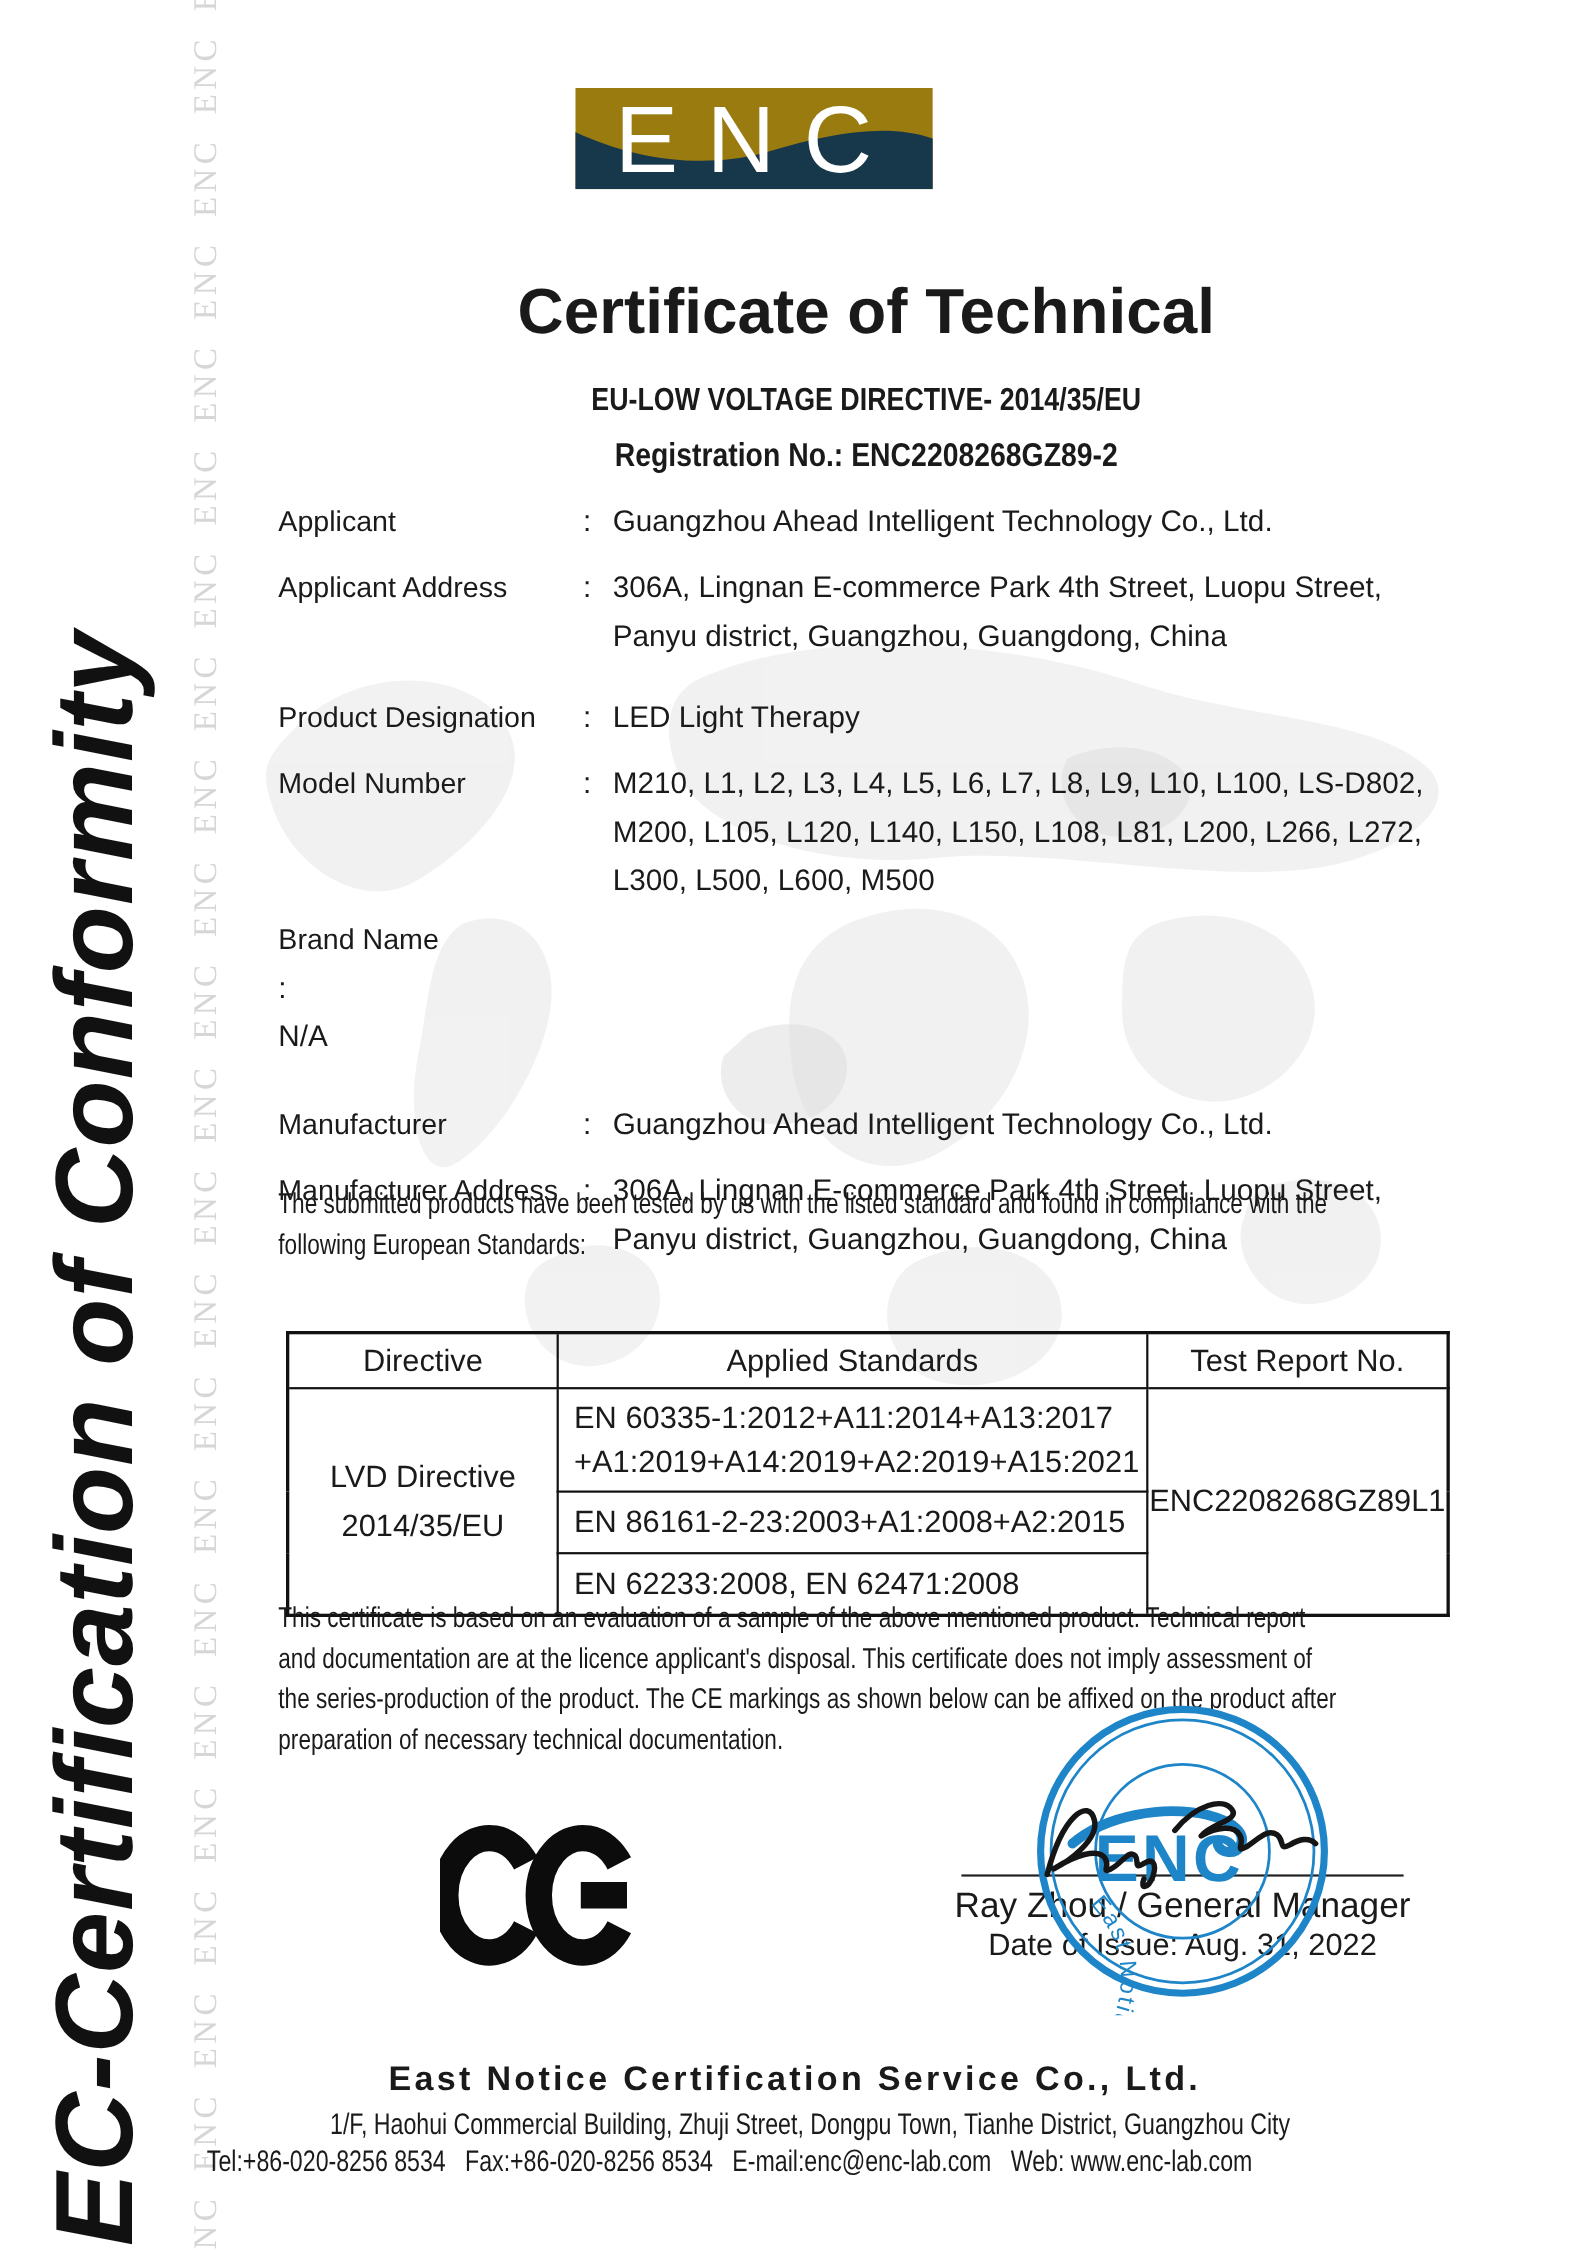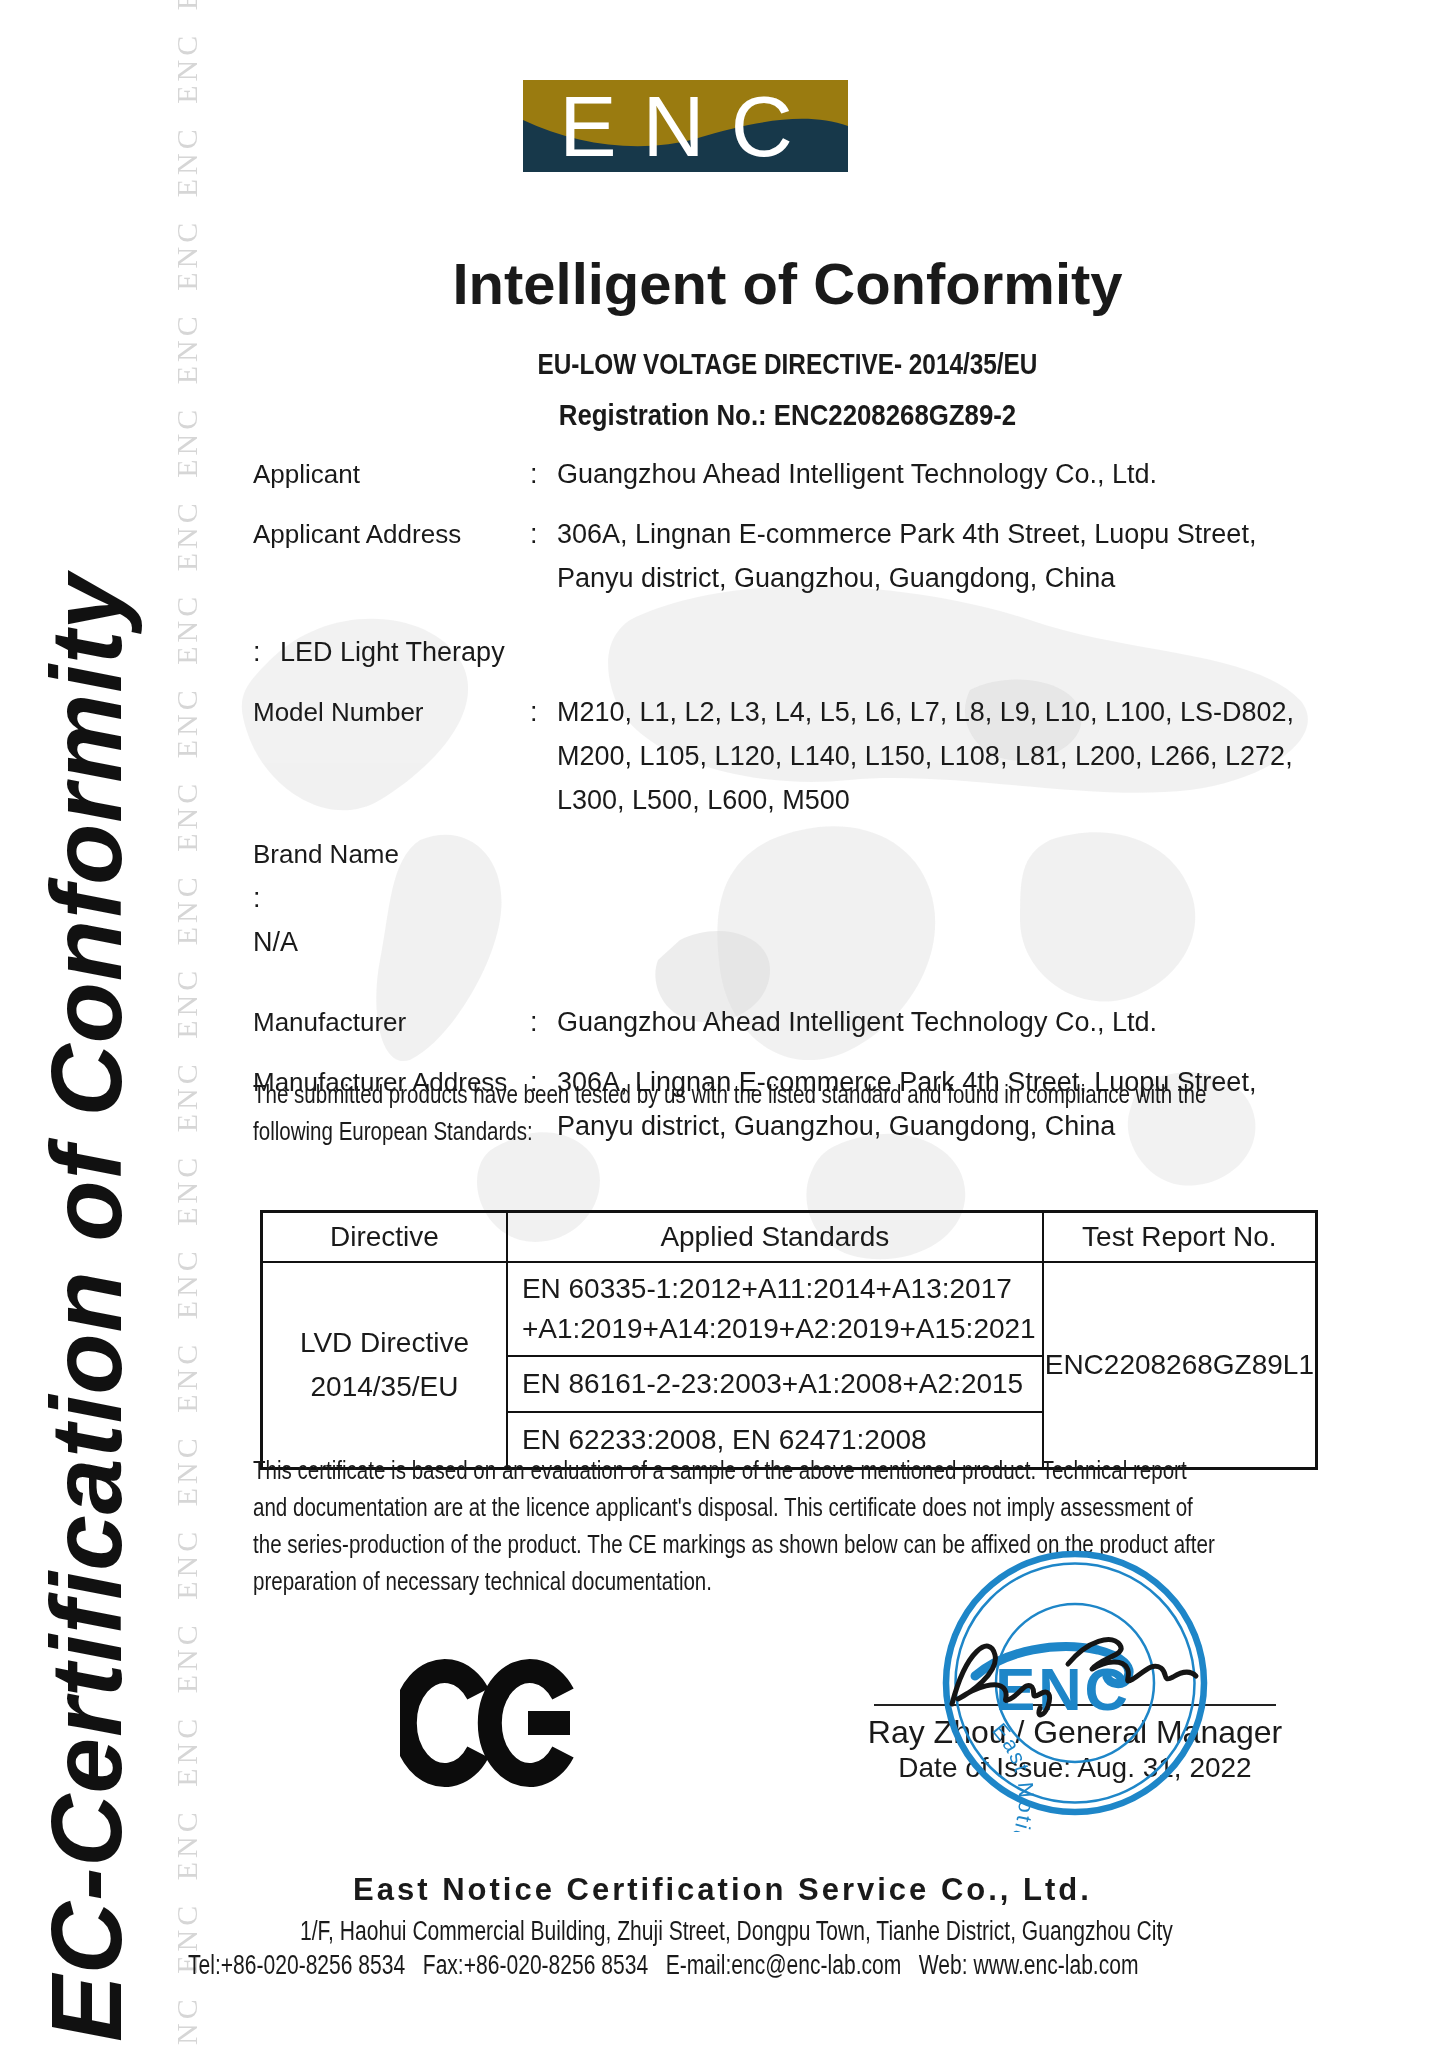--- a/index.html
+++ b/index.html
@@ -110,37 +110,38 @@
 
   <div class="vtitle">EC-Certification of Conformity</div>
   <div class="venc">NC ENC ENC ENC ENC ENC ENC ENC ENC ENC ENC ENC ENC ENC ENC ENC ENC ENC ENC ENC ENC ENC ENC ENC ENC EN</div>
 
   <svg class="logo" width="325" height="92" viewBox="0 0 325 92">
     <rect x="0" y="0" width="325" height="92" fill="#9a7b10"></rect>
     <path d="M0 40 C55 66 120 74 175 58 C235 40 285 32 325 46 L325 92 L0 92 Z" fill="#17384a"></path>
     <text x="166" y="76" text-anchor="middle" font-family="Liberation Sans, sans-serif" font-size="86" font-weight="400" letter-spacing="26" fill="#ffffff">ENC</text>
   </svg>
 
-  <div class="title">Intelligent of Conformity</div>
+  <div class="title">Certificate of Technical</div>
   <div class="subtitle">EU-LOW VOLTAGE DIRECTIVE- 2014/35/EU</div>
   <div class="registration">Registration No.: ENC2208268GZ89-2</div>
 
   <div class="fields">
     <div class="frow mb16">
       <div class="flabel">Applicant</div>
       <div class="fcolon">:</div>
       <div class="fvalue">Guangzhou Ahead Intelligent Technology Co., Ltd.</div>
     </div>
     <div class="frow mb30">
       <div class="flabel">Applicant Address</div>
       <div class="fcolon">:</div>
       <div class="fvalue">306A, Lingnan E-commerce Park 4th Street, Luopu Street,
 Panyu district, Guangzhou, Guangdong, China</div>
     </div>
     <div class="frow mb16">
+      <div class="flabel">Product Designation</div>
       <div class="fcolon">:</div>
       <div class="fvalue">LED Light Therapy</div>
     </div>
     <div class="frow mb10">
       <div class="flabel">Model Number</div>
       <div class="fcolon">:</div>
       <div class="fvalue">M210, L1, L2, L3, L4, L5, L6, L7, L8, L9, L10, L100, LS-D802,
 M200, L105, L120, L140, L150, L108, L81, L200, L266, L272,
 L300, L500, L600, M500</div>
     </div>

